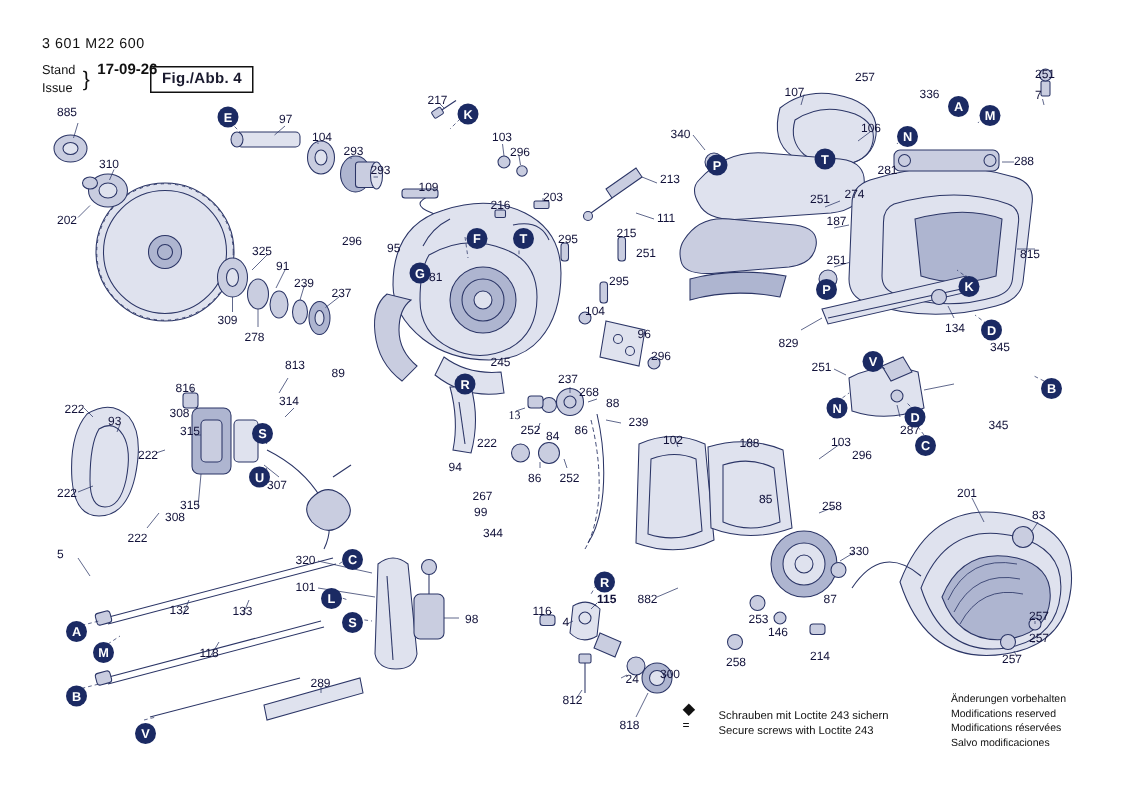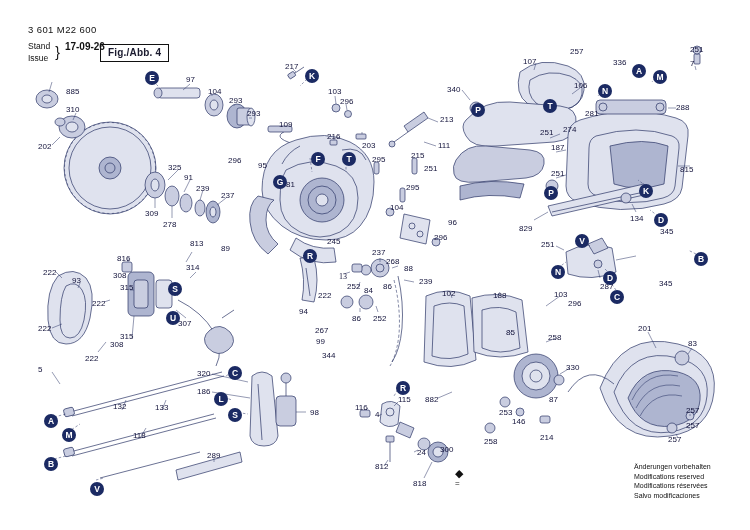--- a/index.html
+++ b/index.html
@@ -391,33 +391,33 @@
       <path class="dash" d="M640 68 L636 76"></path>
       <path class="dash" d="M658 74 L652 82"></path>
       <path class="dash" d="M604 88 L598 96"></path>
       <path class="dash" d="M548 104 L544 112"></path>
       <path class="dash" d="M478 108 L476 112"></path>
       <path class="dash" d="M550 190 L552 192"></path>
     </g>
   </svg>
 
   <div id="nums">
-      <div class="num" style="left: 38px; top: 88px; margin-left: 28px;">885</div>
+      <div class="num" style="left: 38px; top: 71px;">885</div>
       <div class="num" style="left: 66px; top: 106px;">310</div>
       <div class="num" style="left: 38px; top: 143px;">202</div>
       <div class="num" style="left: 186px; top: 76px;">97</div>
       <div class="num" style="left: 208px; top: 88px;">104</div>
       <div class="num" style="left: 229px; top: 97px;">293</div>
       <div class="num" style="left: 247px; top: 110px;">293</div>
       <div class="num" style="left: 279px; top: 121px;">109</div>
       <div class="num" style="left: 285px; top: 63px;">217</div>
       <div class="num" style="left: 328px; top: 88px;">103</div>
       <div class="num" style="left: 340px; top: 98px;">296</div>
       <div class="num" style="left: 327px; top: 133px;">216</div>
-      <div class="num" style="left: 362px; top: 142px; text-align: right;">203</div>
+      <div class="num" style="left: 362px; top: 128px; text-align: right;">203</div>
       <div class="num" style="left: 440px; top: 116px;">213</div>
       <div class="num" style="left: 438px; top: 142px;">111</div>
       <div class="num" style="left: 411px; top: 152px;">215</div>
       <div class="num" style="left: 424px; top: 165px;">251</div>
       <div class="num" style="left: 372px; top: 156px;">295</div>
       <div class="num" style="left: 406px; top: 184px;">295</div>
       <div class="num" style="left: 228px; top: 157px;">296</div>
       <div class="num" style="left: 258px; top: 162px;">95</div>
       <div class="num" style="left: 168px; top: 164px;">325</div>
       <div class="num" style="left: 184px; top: 174px;">91</div>
@@ -434,21 +434,21 @@
       <div class="num" style="left: 120px; top: 284px;">315</div>
       <div class="num" style="left: 43px; top: 269px;">222</div>
       <div class="num" style="left: 72px; top: 277px;">93</div>
       <div class="num" style="left: 92px; top: 300px;">222</div>
       <div class="num" style="left: 38px; top: 325px;">222</div>
       <div class="num" style="left: 120px; top: 333px;">315</div>
       <div class="num" style="left: 110px; top: 341px;">308</div>
       <div class="num" style="left: 178px; top: 320px;">307</div>
       <div class="num" style="left: 85px; top: 355px;">222</div>
       <div class="num" style="left: 390px; top: 204px;">104</div>
-      <div class="num" style="left: 425px; top: 219px; margin-left: 23px;">96</div>
+      <div class="num" style="left: 425px; top: 219px;">96</div>
       <div class="num" style="left: 434px; top: 234px;">296</div>
       <div class="num" style="left: 327px; top: 238px;">245</div>
       <div class="num" style="left: 372px; top: 249px;">237</div>
       <div class="num" style="left: 386px; top: 258px;">268</div>
       <div class="num" style="left: 404px; top: 265px;">88</div>
       <div class="num" style="left: 419px; top: 278px;">239</div>
       <div class="num" style="left: 339px; top: 273px; font-family: Liberation Serif, serif;">13</div>
       <div class="num" style="left: 347px; top: 283px;">252</div>
       <div class="num" style="left: 364px; top: 287px;">84</div>
       <div class="num" style="left: 383px; top: 283px;">86</div>
@@ -496,24 +496,24 @@
       <div class="num" style="left: 519px; top: 225px;">829</div>
       <div class="num" style="left: 541px; top: 241px;">251</div>
       <div class="num" style="left: 600px; top: 283px;">287</div>
       <div class="num" style="left: 659px; top: 280px;">345</div>
       <div class="num" style="left: 38px; top: 366px;">5</div>
       <div class="num" style="left: 113px; top: 403px;">132</div>
       <div class="num" style="left: 155px; top: 404px;">133</div>
       <div class="num" style="left: 133px; top: 432px;">118</div>
       <div class="num" style="left: 207px; top: 452px;">289</div>
       <div class="num" style="left: 197px; top: 370px;">320</div>
-      <div class="num" style="left: 197px; top: 388px;">186</div>
+      <div class="num" style="left: 197px; top: 388px;">101</div>
       <div class="num" style="left: 310px; top: 409px;">98</div>
       <div class="num" style="left: 355px; top: 404px;">116</div>
-      <div class="num" style="left: 398px; top: 396px;">115</div>
+      <div class="num" style="left: 398px; top: 396px; font-weight: bold;">115</div>
       <div class="num" style="left: 375px; top: 411px;">4</div>
       <div class="num" style="left: 417px; top: 449px;">24</div>
       <div class="num" style="left: 440px; top: 446px;">300</div>
       <div class="num" style="left: 375px; top: 463px;">812</div>
       <div class="num" style="left: 413px; top: 480px;">818</div>
     </div>
 
   <div id="ltrs">
       <div class="ltr" style="left: 145px; top: 71px;">E</div>
       <div class="ltr" style="left: 305px; top: 69px;">K</div>
@@ -542,20 +542,24 @@
       <div class="ltr" style="left: 90px; top: 482px;">V</div>
       <div class="ltr" style="left: 228px; top: 366px;">C</div>
       <div class="ltr" style="left: 214px; top: 392px;">L</div>
       <div class="ltr" style="left: 228px; top: 408px;">S</div>
       <div class="ltr" style="left: 396px; top: 381px;">R</div>
     </div>
 
   <div class="loctite">
     <span class="dia">◆</span>
     <span class="eq">=</span>
+    <div class="txt">
+      <div>Schrauben mit Loctite 243 sichern</div>
+      <div>Secure screws with Loctite 243</div>
+    </div>
   </div>
 
   <div class="rights">
     <div>Änderungen vorbehalten</div>
     <div>Modifications reserved</div>
     <div>Modifications réservées</div>
     <div>Salvo modificaciones</div>
   </div>
 
 </div>

